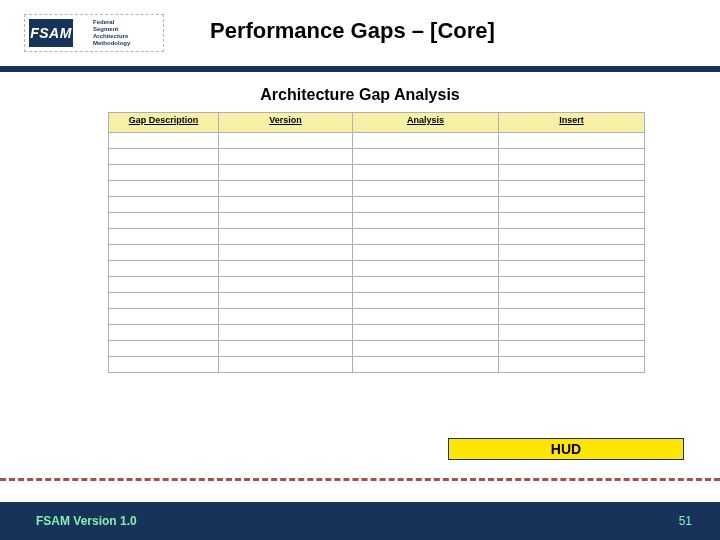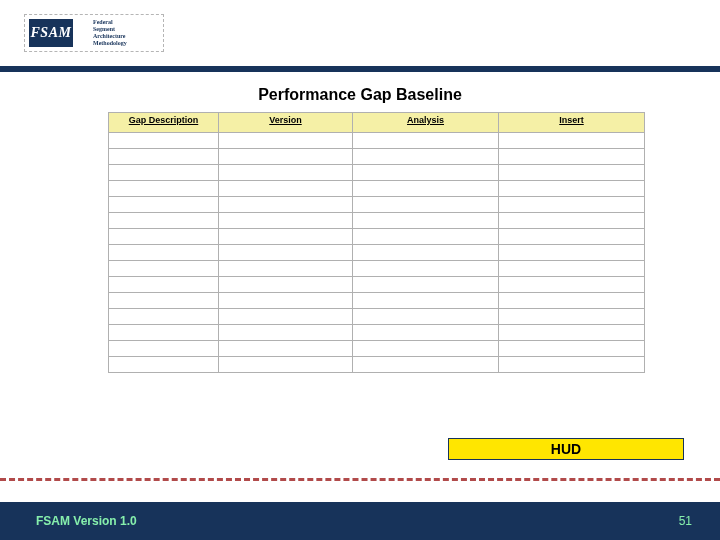--- a/index.html
+++ b/index.html
@@ -26,21 +26,20 @@
     position: absolute;
     left: 24px;
     top: 14px;
     width: 140px;
     height: 38px;
     border: 1px dashed #b5b5b5;
     display: flex;
     align-items: center;
     gap: 20px;
     padding: 2px 4px;
-    font-family: Liberation Serif, serif;
   }
   .logo-block {
     width: 44px;
     height: 28px;
     background: #17335a;
     color: #fff;
     font-weight: bold;
     font-size: 14px;
     display: flex;
     align-items: center;
@@ -162,24 +161,25 @@
   <div class="header">
     <div class="logo">
       <div class="logo-block">FSAM</div>
       <div class="logo-text">
         <div>Federal</div>
         <div>Segment</div>
         <div>Architecture</div>
         <div>Methodology</div>
       </div>
     </div>
+    <div class="title">Performance Gaps – [Core]</div>
   </div>
   <div class="thick-rule"></div>
 
-  <div class="subtitle">Performance Gap Baseline</div>
+  <div class="subtitle">Architecture Gap Analysis</div>
 
   <div class="table-wrap">
     <table class="gap">
       <colgroup>
         <col class="col1">
           <col class="col2">
           <col class="col3">
           <col class="col4">
       </colgroup>
       <thead>

